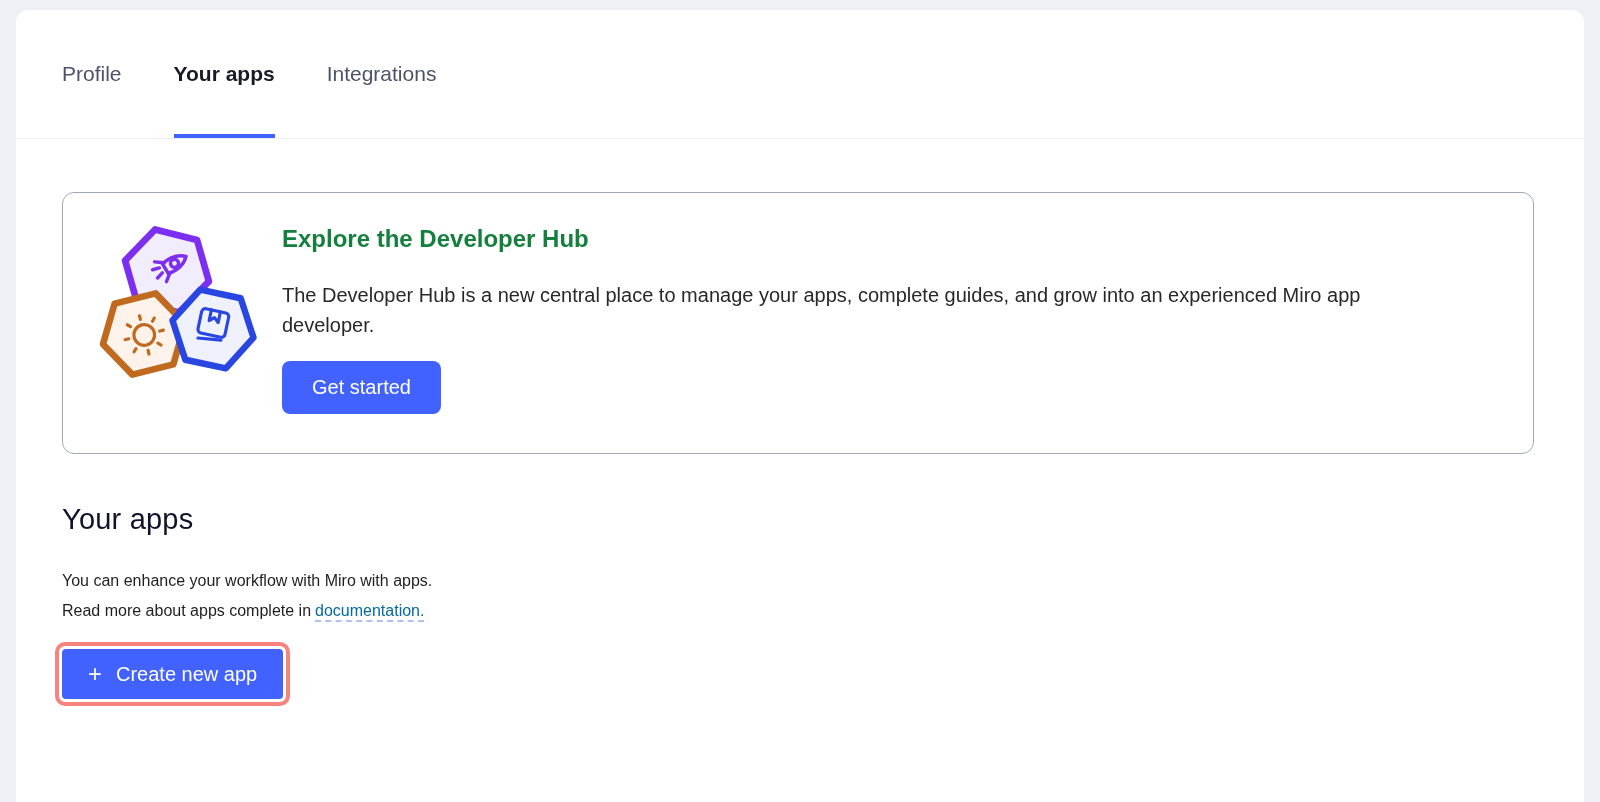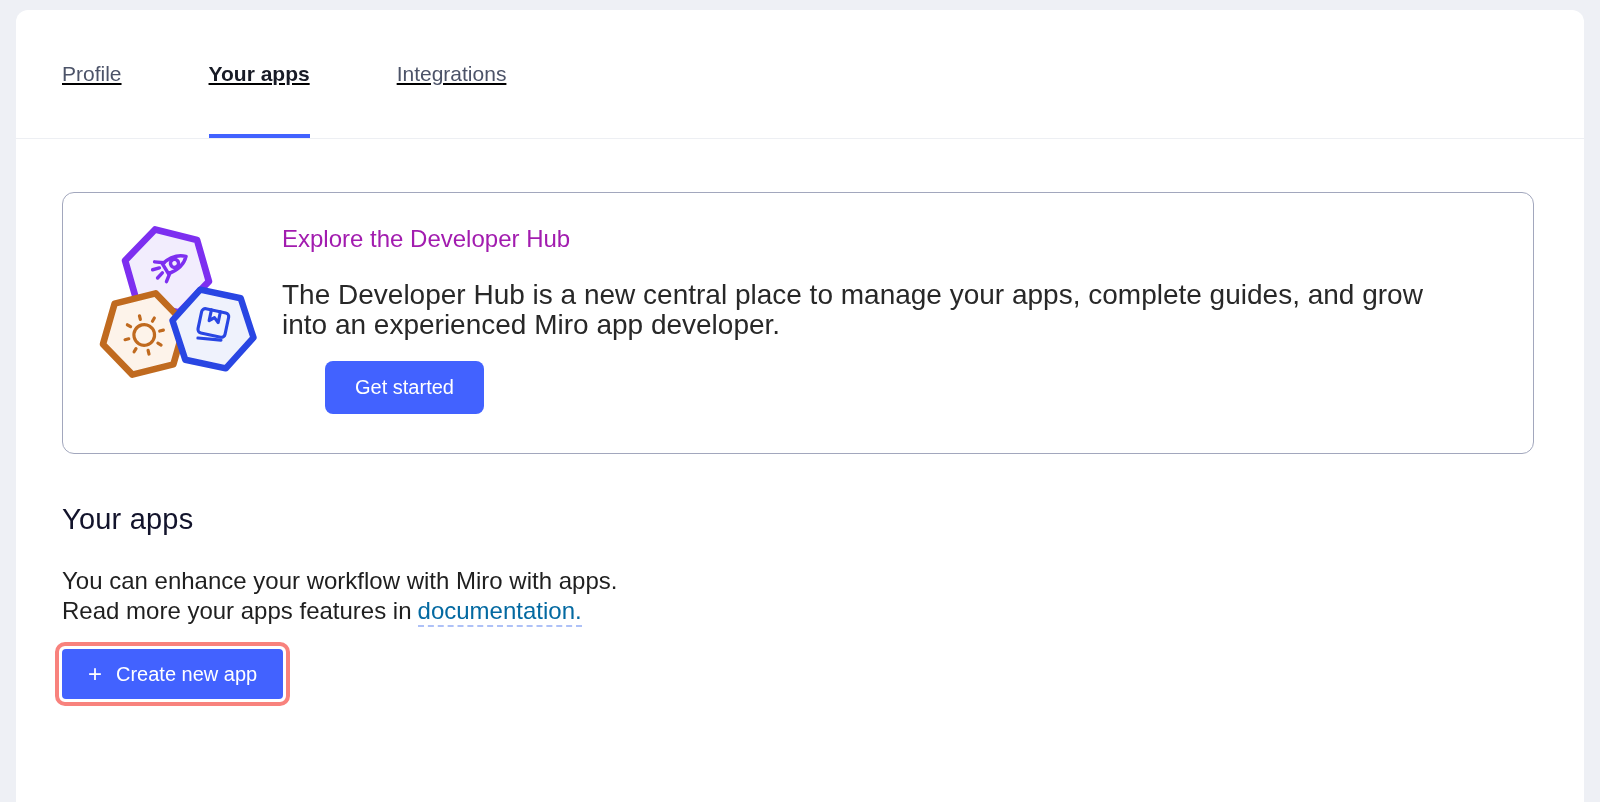--- a/index.html
+++ b/index.html
@@ -15,23 +15,22 @@
     width: 1568px; height: 792px;
     background: #ffffff;
     border-radius: 12px 12px 0 0;
   }
   
   .tabbar {
     height: 129px;
     display: flex;
     align-items: stretch;
     padding-left: 46px;
-    gap: 87px;
+    gap: 52px;
     border-bottom: 1px solid #edeff3;
-    text-decoration: underline;
   }
   .tab {
     display: flex;
     align-items: center;
     position: relative;
     font-size: 21px;
     color: #4c5368;
     cursor: pointer;
     white-space: nowrap;
   }
@@ -61,55 +60,54 @@
     height: 200px;
     flex-shrink: 0;
   }
   .hex { position: absolute; }
   .hex.purple { left: 22px; top: 0;   width: 96px; height: 96px; transform: rotate(14deg); }
   .hex.orange { left: 0;    top: 64px; width: 94px; height: 94px; transform: rotate(-14deg); }
   .hex.blue   { left: 70px; top: 60px; width: 92px; height: 92px; transform: rotate(12deg); }
   .card-content { flex: 1; padding-top: 2px; }
   .card-title {
     font-size: 24px;
-    font-weight: 400;
-    color: #a21caf;
+    font-weight: 700;
+    color: #15803d;
   }
   .card-desc {
     margin-top: 27px;
-    font-size: 28px;
+    font-size: 20px;
     line-height: 30px;
     color: #282828;
     max-width: 1170px;
   }
   .btn-primary {
     margin-top: 21px;
     height: 53px;
     padding: 0 30px;
     background: #4262ff;
     color: #ffffff;
     font-size: 20px;
     font-family: "Liberation Sans", sans-serif;
     border: none;
     border-radius: 8px;
     cursor: pointer;
-    margin-left: 43px;
   }
   
   .your-apps { margin-left: 46px; }
   .section-heading {
     margin-top: 49px;
     font-size: 29px;
     font-weight: 500;
     color: #12132b;
     letter-spacing: 0.2px;
   }
   .intro {
     margin-top: 30px;
-    font-size: 24px;
+    font-size: 16px;
     line-height: 29.5px;
     color: #1f1f1f;
   }
   .doc-link {
     color: #0369a1;
     text-decoration: none;
     border-bottom: 2px dashed #aec1f7;
     padding-bottom: 1px;
     margin-left: 0.25em;
     cursor: pointer;
@@ -196,21 +194,21 @@
       <h3 class="card-title">Explore the Developer Hub</h3>
       <p class="card-desc">The Developer Hub is a new central place to manage your apps, complete guides, and grow into an experienced Miro app developer.</p>
       <button class="btn-primary">Get started</button>
     </div>
   </section>
 
   <section class="your-apps">
     <h2 class="section-heading">Your apps</h2>
     <p class="intro">
       <span>You can enhance your workflow with Miro with apps.</span><br>
-      <span>Read more your apps features in</span><a class="doc-link">documentation.</a>
+      <span>Read more about apps complete in</span><a class="doc-link">documentation.</a>
     </p>
     <div class="annotation-box">
       <button class="btn-create">
         <span class="plus">+</span>
         <span>Create new app</span>
       </button>
     </div>
   </section>
 
 </div>

